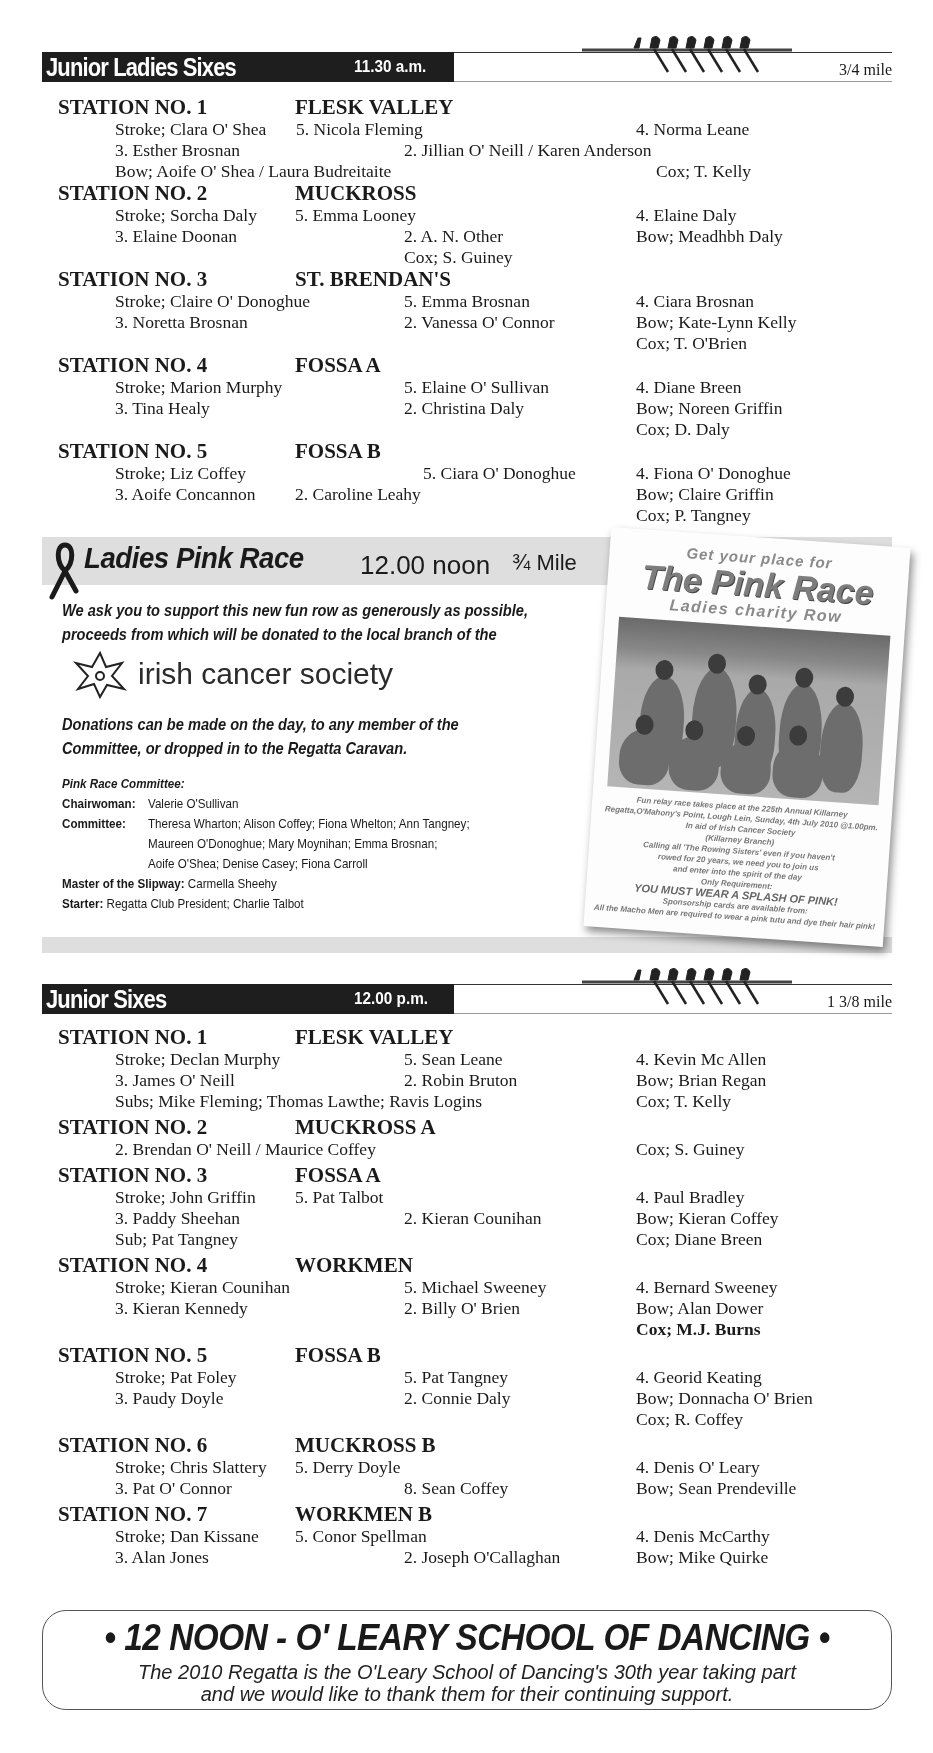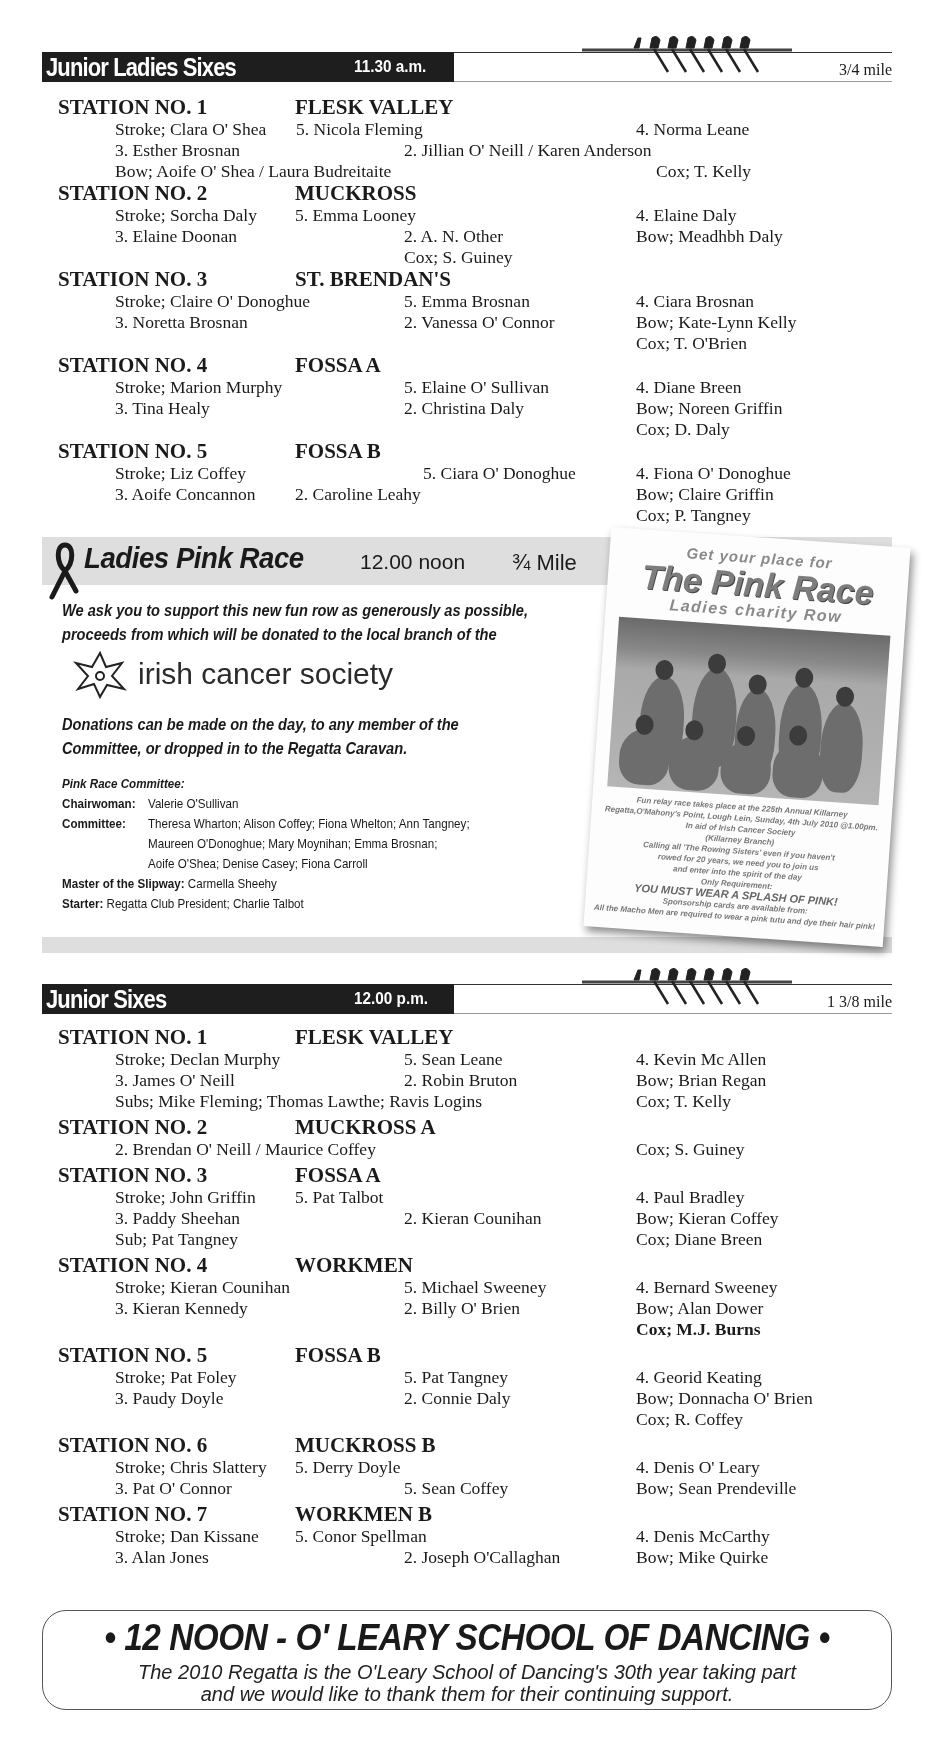--- a/index.html
+++ b/index.html
@@ -19,21 +19,21 @@
   .station-head { font-weight: bold; font-size: 21px; line-height: 23px; height: 23px; position: relative; }
   .station-head .st-no { position: absolute; left: 0; }
   .station-head .club { position: absolute; left: 237px; }
   .crew-line { position: relative; height: 21px; font-size: 17.5px; line-height: 21px; white-space: nowrap; }
   .crew-line span { position: absolute; }
 
   .pink-section { position: absolute; left: 42px; top: 537px; width: 850px; height: 416px; }
   .pink-band { position: absolute; left: 0; top: 0; width: 850px; height: 48px; background: #dedede; }
   .pink-band-bottom { position: absolute; left: 0; top: 400px; width: 850px; height: 16px; background: #dedede; }
   .pink-title { position: absolute; left: 42px; top: 4px; font-family: "Liberation Sans", sans-serif; font-weight: bold; font-style: italic; font-size: 30px; letter-spacing: -0.5px; transform: scaleX(0.92); transform-origin: left center; }
-  .pink-time { position: absolute; left: 318px; top: 13px; font-family: "Liberation Sans", sans-serif; font-size: 21px; }
+  .pink-time { position: absolute; left: 318px; top: 13px; font-family: "Liberation Sans", sans-serif; font-size: 26px; }
   .pink-dist { position: absolute; left: 470px; top: 13px; font-family: "Liberation Sans", sans-serif; font-size: 22px; }
   .ribbon { position: absolute; left: 6px; top: 4px; width: 34px; height: 60px; }
   .appeal { position: absolute; left: 20px; font-family: "Liberation Sans", sans-serif; font-weight: bold; font-style: italic; font-size: 17px; line-height: 24px; transform: scaleX(0.86); transform-origin: left top; width: 610px; }
   .ics-logo { position: absolute; left: 30px; top: 112px; display: flex; align-items: center; }
   .ics-text { font-family: "Liberation Sans", sans-serif; font-size: 30px; color: #2b2b2b; margin-left: 8px; }
   .committee { position: absolute; left: 20px; top: 237px; font-family: "Liberation Sans", sans-serif; font-size: 13.5px; line-height: 20px; transform: scaleX(0.86); transform-origin: left top; width: 560px; }
   .committee .row { display: flex; }
   .committee .lbl { font-weight: bold; }
   .committee .lbl-fixed { font-weight: bold; width: 100px; flex: none; }
 
@@ -418,21 +418,21 @@
         <span class="st-no">STATION NO. 6</span>
         <span class="club">MUCKROSS B</span>
       </div>
       <div class="crew-line">
         <span style="left: 57px;">Stroke; Chris Slattery</span>
         <span style="left: 237px;">5. Derry Doyle</span>
         <span style="left: 578px;">4. Denis O' Leary</span>
       </div>
       <div class="crew-line">
         <span style="left: 57px;">3. Pat O' Connor</span>
-        <span style="left: 346px;">5. Sean Coffey</span>
+        <span style="left: 346px;">8. Sean Coffey</span>
         <span style="left: 578px;">Bow; Sean Prendeville</span>
       </div>
     </div>
     <div class="station" style="margin-bottom: 4px;">
       <div class="station-head">
         <span class="st-no">STATION NO. 7</span>
         <span class="club">WORKMEN B</span>
       </div>
       <div class="crew-line">
         <span style="left: 57px;">Stroke; Dan Kissane</span>

